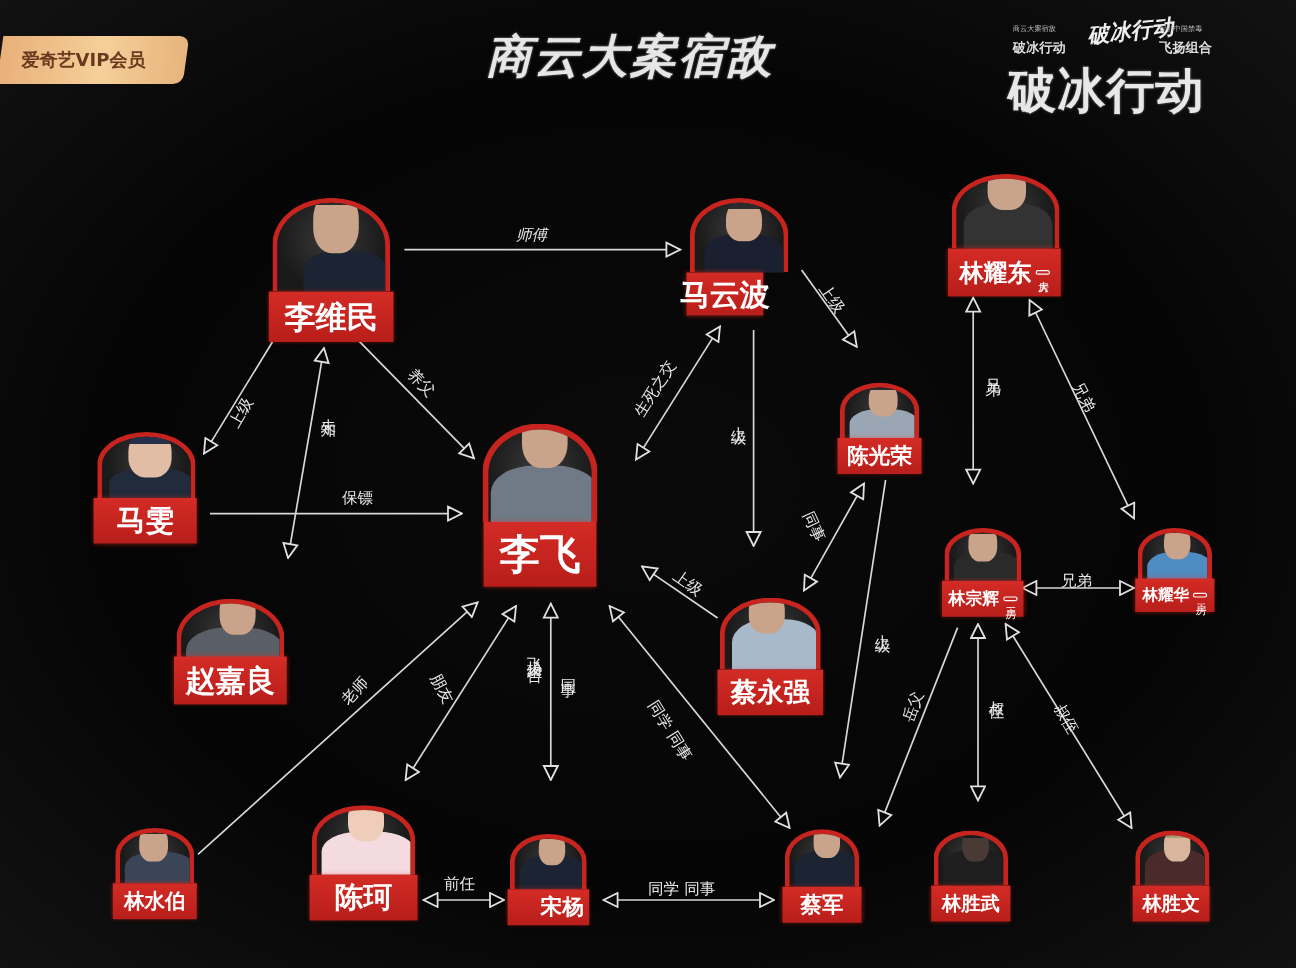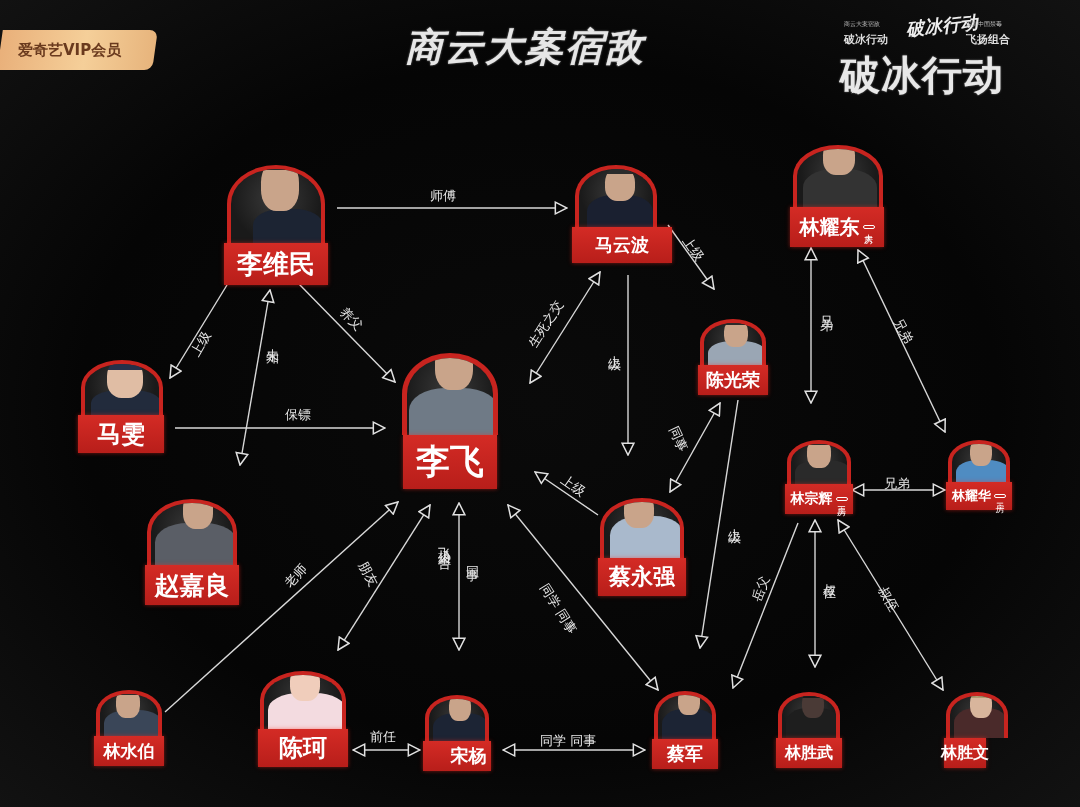--- a/index.html
+++ b/index.html
@@ -128,21 +128,21 @@
     <line x1="815" y1="520" x2="815" y2="667" marker-start="url(#tri)" marker-end="url(#tri)"></line>
 
     <line x1="838" y1="520" x2="943" y2="690" marker-start="url(#tri)" marker-end="url(#tri)"></line>
 
     <line x1="353" y1="750" x2="420" y2="750" marker-start="url(#tri)" marker-end="url(#tri)"></line>
 
     <line x1="503" y1="750" x2="645" y2="750" marker-start="url(#tri)" marker-end="url(#tri)"></line>
   </g>
 </svg>
 
-<div class="edge-label" style="left:430px;top:187px;">师傅</div>
+<div class="edge-label" style="left:430px;top:187px;font-style:italic;">师傅</div>
 <div class="edge-label" style="left:680px;top:240px;transform:rotate(55deg);">上级</div>
 <div class="edge-label" style="left:188px;top:335px;transform:rotate(-60deg);">上级</div>
 <div class="edge-label v" style="left:263px;top:338px;">未知</div>
 <div class="edge-label" style="left:338px;top:310px;transform:rotate(45deg);">养父</div>
 <div class="edge-label" style="left:520px;top:315px;transform:rotate(-58deg);">生死之交</div>
 <div class="edge-label v" style="left:605px;top:345px;">上级</div>
 <div class="edge-label" style="left:285px;top:406px;">保镖</div>
 <div class="edge-label" style="left:665px;top:430px;transform:rotate(65deg);">同事</div>
 <div class="edge-label v" style="left:817px;top:305px;">兄弟</div>
 <div class="edge-label" style="left:890px;top:322px;transform:rotate(62deg);">兄弟</div>
@@ -166,21 +166,21 @@
     <div class="head" style="left:30px;top:-10px;width:38px;height:52px;"></div>
   </div>
   <div class="tag" style="left:2px;top:118px;width:104px;height:42px;font-size:26px;text-align:right;">李维民</div>
 </div>
 
 <div class="node" style="left:572px;top:135px;">
   <div class="portrait" style="left:3px;top:30px;width:82px;height:62px;">
     <div class="body-shape" style="left:8px;top:26px;width:66px;height:40px;background:#1a2030;"></div>
     <div class="head" style="left:26px;top:-2px;width:30px;height:34px;"></div>
   </div>
-  <div class="tag" style="left:0px;top:92px;width:100px;height:36px;font-size:18px;">马云波</div>
+  <div class="tag" style="left:0px;top:92px;width:64px;height:36px;font-size:25px;">马云波</div>
 </div>
 
 <div class="node" style="left:790px;top:100px;">
   <div class="portrait" style="left:3px;top:45px;width:90px;height:62px;">
     <div class="body-shape" style="left:6px;top:20px;width:74px;height:46px;background:#333;"></div>
     <div class="head" style="left:26px;top:-10px;width:32px;height:36px;"></div>
   </div>
   <div class="tag" style="left:0px;top:107px;width:94px;height:40px;font-size:20px;">
     <span>林耀东</span>
     <span class="branch">大房</span>
@@ -231,21 +231,21 @@
     <span>林耀华</span>
     <span class="branch">二房</span>
   </div>
 </div>
 
 <div class="node" style="left:145px;top:455px;">
   <div class="portrait" style="left:2px;top:44px;width:90px;height:66px;">
     <div class="body-shape" style="left:4px;top:20px;width:82px;height:48px;background:#5a5e66;"></div>
     <div class="head" style="left:32px;top:-12px;width:30px;height:38px;"></div>
   </div>
-  <div class="tag" style="left:0px;top:110px;width:94px;height:40px;font-size:25px;">赵嘉良</div>
+  <div class="tag" style="left:0px;top:92px;width:94px;height:40px;font-size:25px;">赵嘉良</div>
 </div>
 
 <div class="node" style="left:598px;top:460px;">
   <div class="portrait" style="left:2px;top:38px;width:84px;height:60px;">
     <div class="body-shape" style="left:6px;top:14px;width:74px;height:48px;background:#a9b9cc;"></div>
     <div class="head" style="left:20px;top:-10px;width:30px;height:36px;"></div>
   </div>
   <div class="tag" style="left:0px;top:98px;width:88px;height:38px;font-size:22px;">蔡永强</div>
 </div>
 
@@ -287,14 +287,14 @@
     <div class="head" style="left:20px;top:-6px;width:22px;height:28px;background:linear-gradient(#1a1a1a 0 30%, #4a3a36 30% 100%);"></div>
   </div>
   <div class="tag" style="left:0px;top:68px;width:66px;height:30px;font-size:16px;">林胜武</div>
 </div>
 
 <div class="node" style="left:944px;top:670px;">
   <div class="portrait" style="left:2px;top:22px;width:62px;height:46px;">
     <div class="body-shape" style="left:4px;top:12px;width:54px;height:36px;background:#4a2a2a;"></div>
     <div class="head" style="left:20px;top:-6px;width:22px;height:28px;background:linear-gradient(#b09a70 0 30%, #d8b59c 30% 100%);"></div>
   </div>
-  <div class="tag" style="left:0px;top:68px;width:42px;height:30px;font-size:16px;">林胜文</div>
+  <div class="tag" style="left:0px;top:68px;width:64px;height:30px;font-size:16px;">林胜文</div>
 </div>
 
 </body></html>

